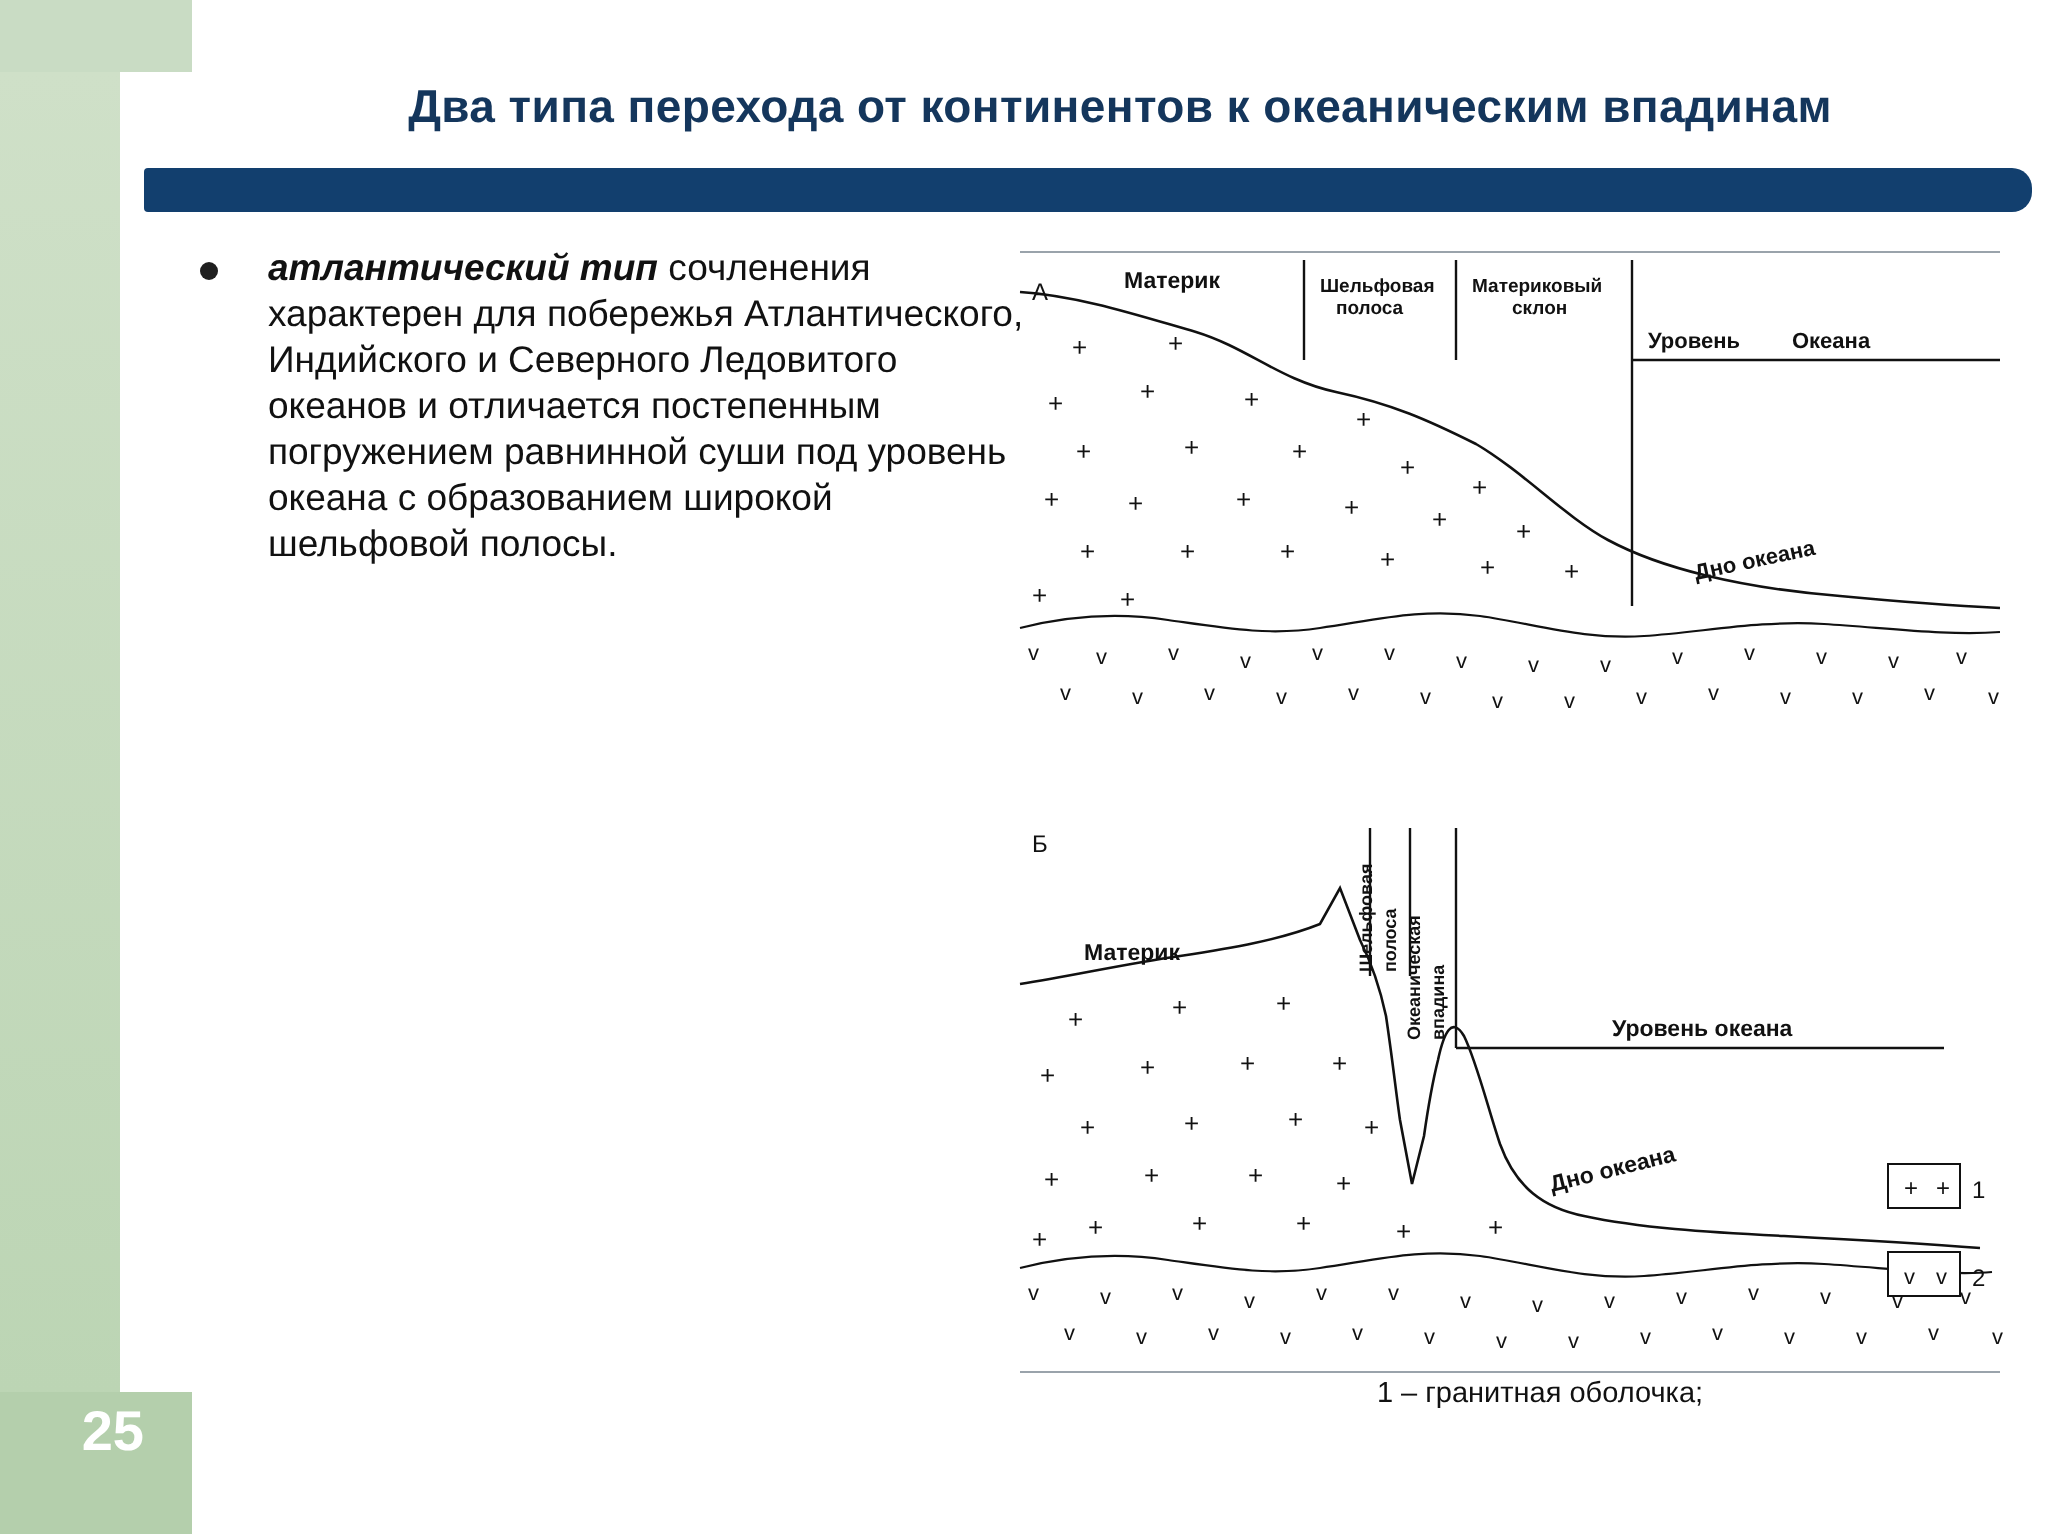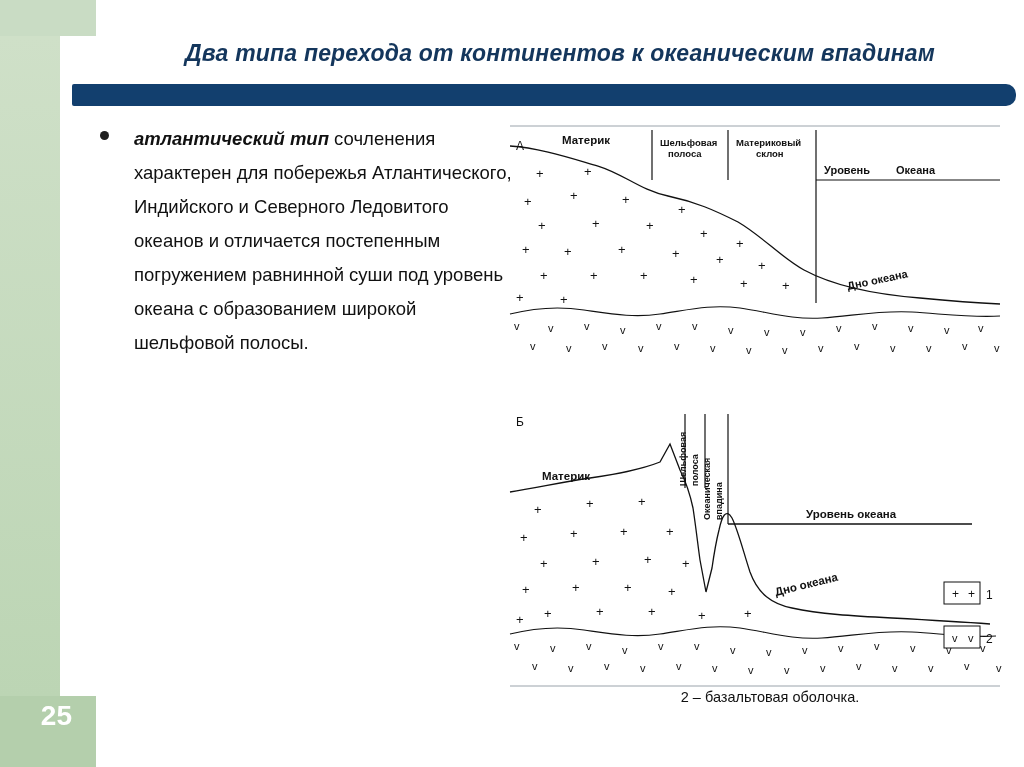--- a/index.html
+++ b/index.html
@@ -14,21 +14,21 @@
   .band-green-top{
     position:absolute;left:0;top:0;width:96px;height:36px;
     background:#c9dcc4;
   }
   .band-teal{
     position:absolute;left:0;top:36px;width:60px;height:660px;
     background:linear-gradient(to bottom,#cfe0c8 0%,#bcd5b4 100%);
   }
   
   .title-bar{
-    position:absolute;left:96px;top:0;right:0;height:96px;font-style:italic;
+    position:absolute;left:96px;top:0;right:0;height:96px;
   }
   .title-text{
     position:absolute;left:0;top:40px;width:928px;
     text-align:center;
     font-size:23px;font-weight:bold;color:#14365c;
     letter-spacing:0.2px;
   }
   .title-rule{
     position:absolute;left:72px;top:84px;width:944px;height:22px;
     background:#123f6e;
@@ -48,21 +48,21 @@
   .bullets{
     position:absolute;left:96px;top:122px;width:420px;
   }
   .bullet-block{position:relative;margin-bottom:26px;}
   .bullet-dot{
     position:absolute;left:4px;top:9px;width:9px;height:9px;
     border-radius:50%;background:#1f1f1f;
   }
   .bullet-text{
     margin-left:38px;
-    font-size:18.5px;line-height:34px;color:#111111;
+    font-size:18.5px;line-height:23px;color:#111111;
   }
   .bullet-text .lead{
     font-weight:bold;font-style:italic;
   }
   
   .figure{position:absolute;}
   #figA{left:500px;top:118px;width:512px;height:250px;}
   #figB{left:500px;top:396px;width:512px;height:300px;}
   .caption{
     position:absolute;left:560px;top:688px;width:420px;
@@ -263,14 +263,14 @@
     <rect x="444" y="230" width="36" height="22" fill="#fff" stroke="#111" stroke-width="1"></rect>
     <text x="452" y="246" font-size="11" fill="#111">v</text>
     <text x="468" y="246" font-size="11" fill="#111">v</text>
     <text x="486" y="247" font-size="12" fill="#111">2</text>
   </g>
 
   <line x1="10" y1="290" x2="500" y2="290" stroke="#9aa3ab" stroke-width="1"></line>
 </svg>
 
 <div class="caption">
-  <div>2 – базальтовая оболочка.</div>
+  <div>1 – гранитная оболочка;</div>
 </div>
 
 </body></html>

